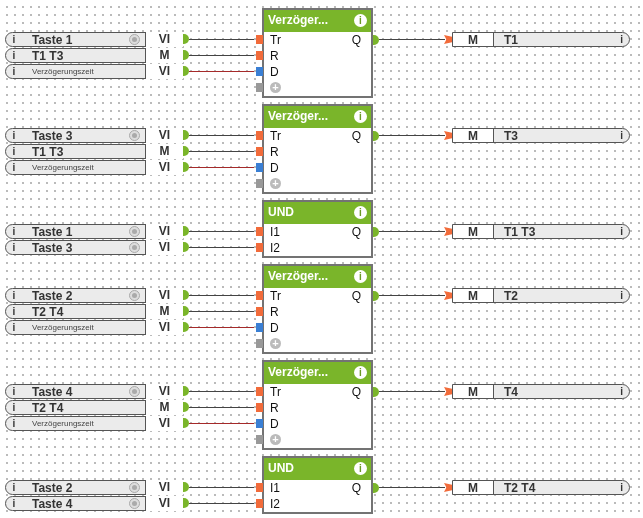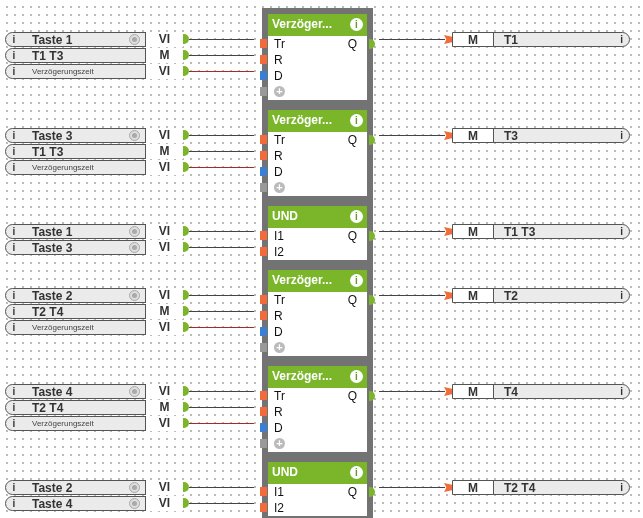--- a/index.html
+++ b/index.html
@@ -39,21 +39,21 @@
     font-size:12px; font-weight:bold; text-align:center; line-height:15px; color:#333;
   }
   .outdot {
     position:absolute; left:183px; width:6px; height:10px;
     background:#7ab52a; border-radius:0 5px 5px 0;
   }
   .wire { position:absolute; height:1px; background:#444; }
   .wire.red { background:#a52a2a; }
   .block {
     position:absolute; left:262px; width:111px;
-    border:6px solid #737373; box-sizing:border-box; background:#fff;
+    border:2px solid #737373; box-sizing:border-box; background:#fff;
   }
   .block .hdr {
     height:22px; background:#7ab52a; color:#fff; font-weight:bold;
     font-size:12px; line-height:20px; padding-left:4px; position:relative;
   }
   .block .hdr .ibtn {
     position:absolute; right:4px; top:4px; width:13px; height:13px; border-radius:50%;
     background:#fff; color:#6a9a25; font-size:10px; line-height:13px; text-align:center; font-weight:bold;
   }
   .block .row { position:relative; height:16px; font-size:12px; color:#111; line-height:16px; }

